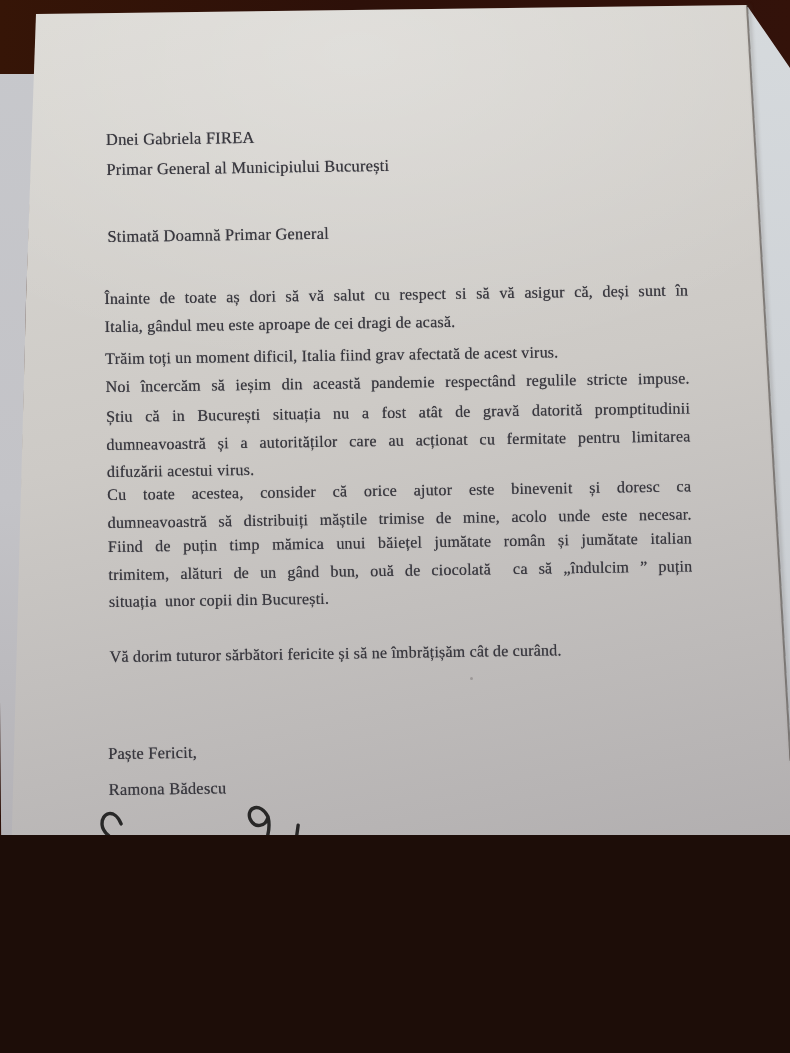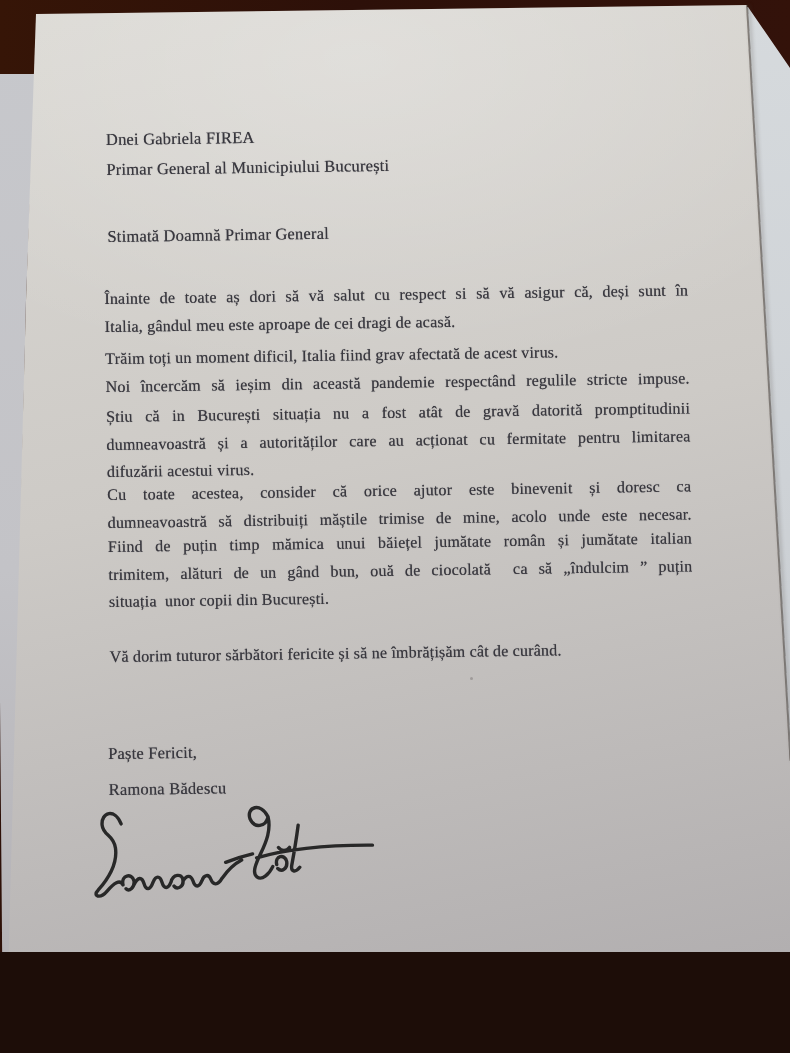--- a/index.html
+++ b/index.html
@@ -1,18 +1,18 @@
 <!DOCTYPE html>
 <html style="--desk: #2d1009; --paper-top: #dbd9d4; --paper-bottom: #b2afb0; --side-sheet-top: #d6dadd; --side-sheet-bottom: #c6cacf; --left-strip: #c3c3c7; --ink: #39383f; --signature-ink: #1b1b1b;"><head>
 <meta charset="utf-8">
 <title>Letter photo</title>
 <style>
   html,body { margin:0; padding:0; background:#1d0d08; }
   .stage {
-    position:relative; width:790px; height:952px; overflow:hidden;
+    position:relative; width:790px; height:835px; overflow:hidden;
     background: var(--desk, #2d1009);
     font-family:"Liberation Serif", serif;
   }
   
   .right-sheet {
     position:absolute; inset:0;
     background:linear-gradient(180deg, var(--side-sheet-top,#d6dadd), var(--side-sheet-bottom,#c6cacf));
     clip-path:polygon(736px 0px, 790px 0px, 790px 764px);
   }
   

